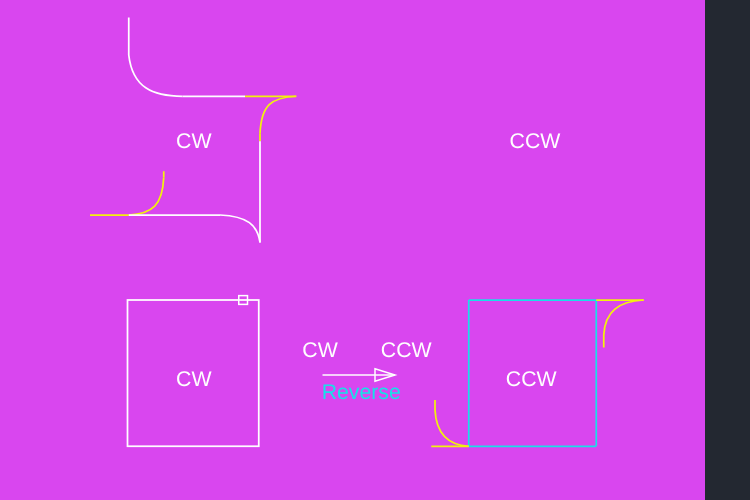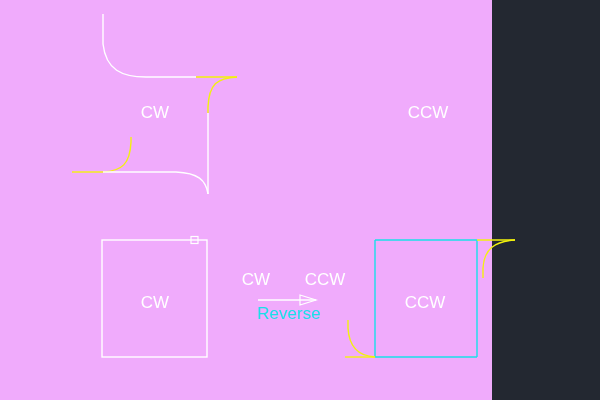--- a/index.html
+++ b/index.html
@@ -9,23 +9,23 @@
     background: #232831;
   }
   body {
     width: 600px;
     height: 400px;
     overflow: hidden;
     font-family: "Liberation Sans", sans-serif;
   }
   #canvas-root {
     position: relative;
-    width: 492px;
+    width: 564px;
     height: 400px;
-    background: #f0abfc;
+    background: #d946ef;
   }
   svg.diagram {
     position: absolute;
     left: 0;
     top: 0;
     width: 600px;
     height: 400px;
     display: block;
   }
   .label-text {

